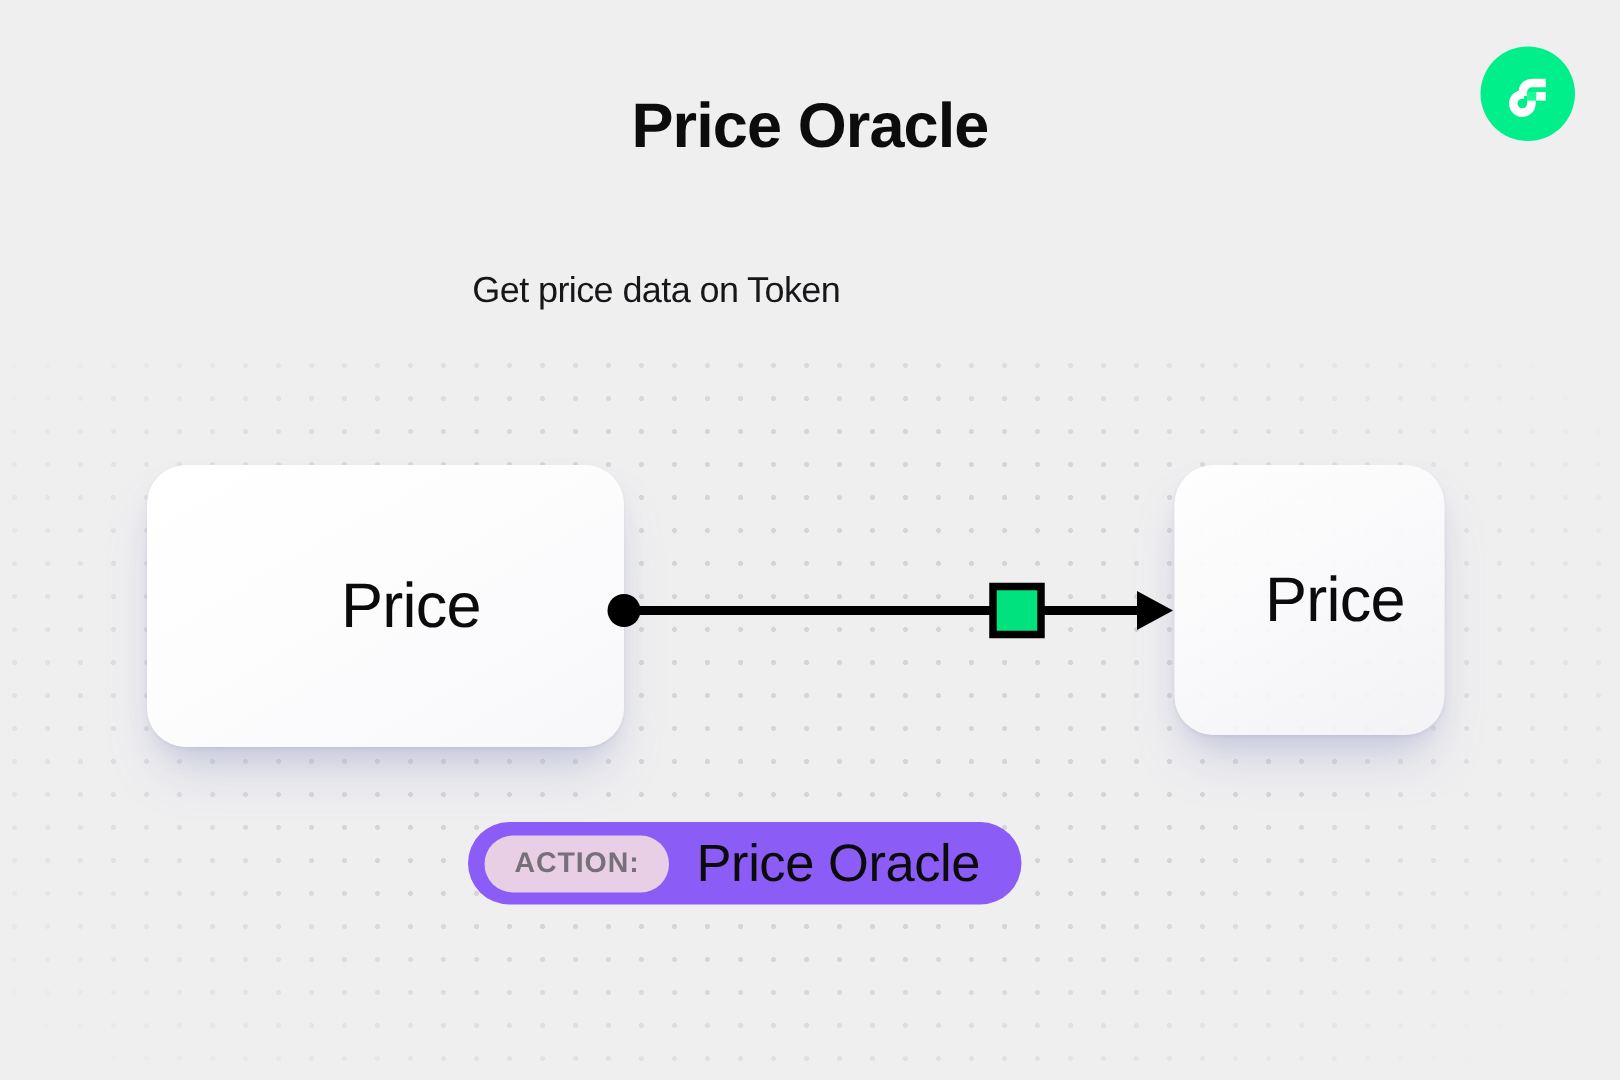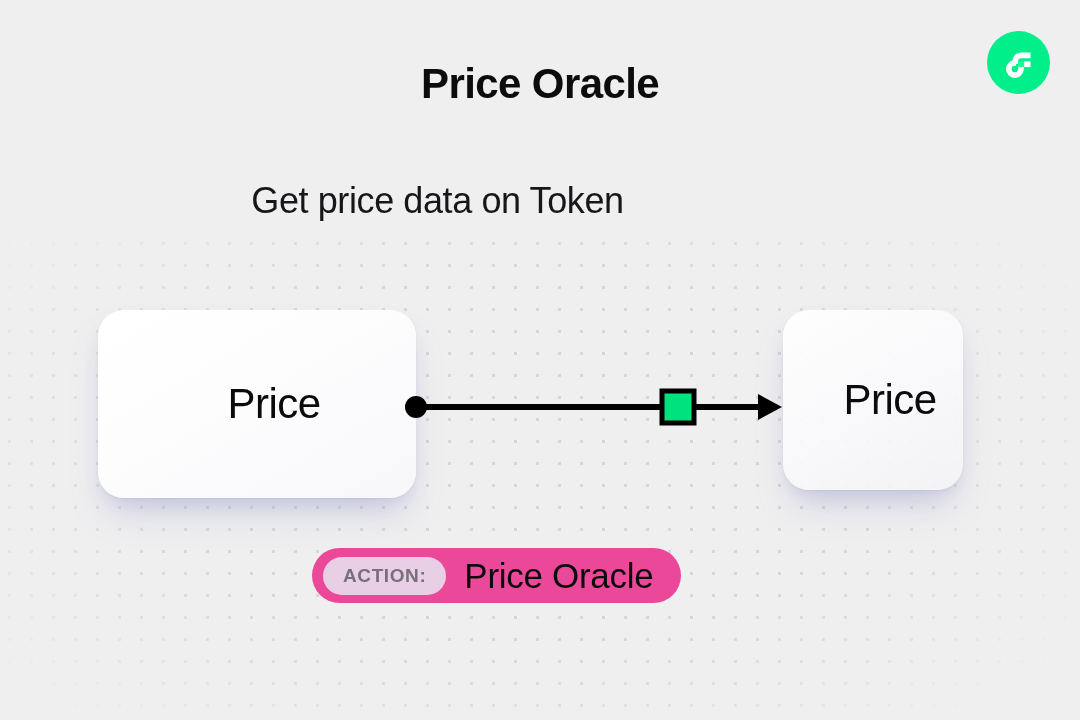--- a/index.html
+++ b/index.html
@@ -44,21 +44,21 @@
     letter-spacing: -0.6px;
     color: #0c0c0d;
   }
 
   #page-subtitle {
     position: absolute;
     top: 180px;
     left: 0;
     width: 875px;
     text-align: center;
-    font-size: 36px;
+    font-size: 24px;
     font-weight: 400;
     letter-spacing: -0.4px;
     color: #17171a;
   }
 
   
   #flow-logo {
     position: absolute;
     right: 30px;
     top: 31px;
@@ -119,21 +119,21 @@
     pointer-events: none;
   }
 
   
   #action-badge {
     position: absolute;
     left: 312px;
     top: 548px;
     height: 55px;
     border-radius: 28px;
-    background: #ec4899;
+    background: #8b5cf6;
     display: flex;
     align-items: center;
     padding: 0 28px 0 11px;
     gap: 18px;
   }
 
   #action-label-pill {
     background: #e9cfe6;
     border-radius: 22px;
     height: 38px;

